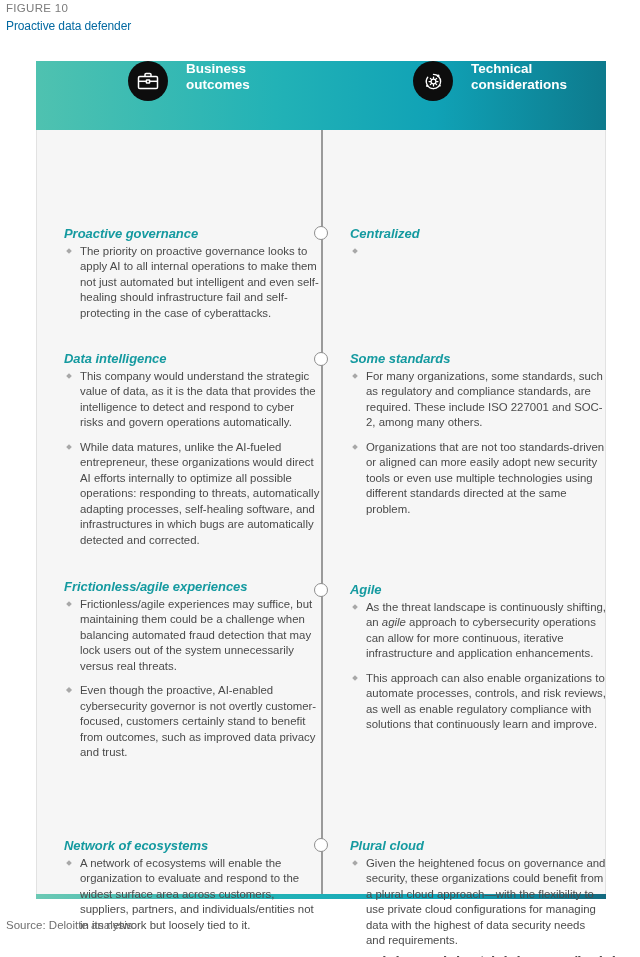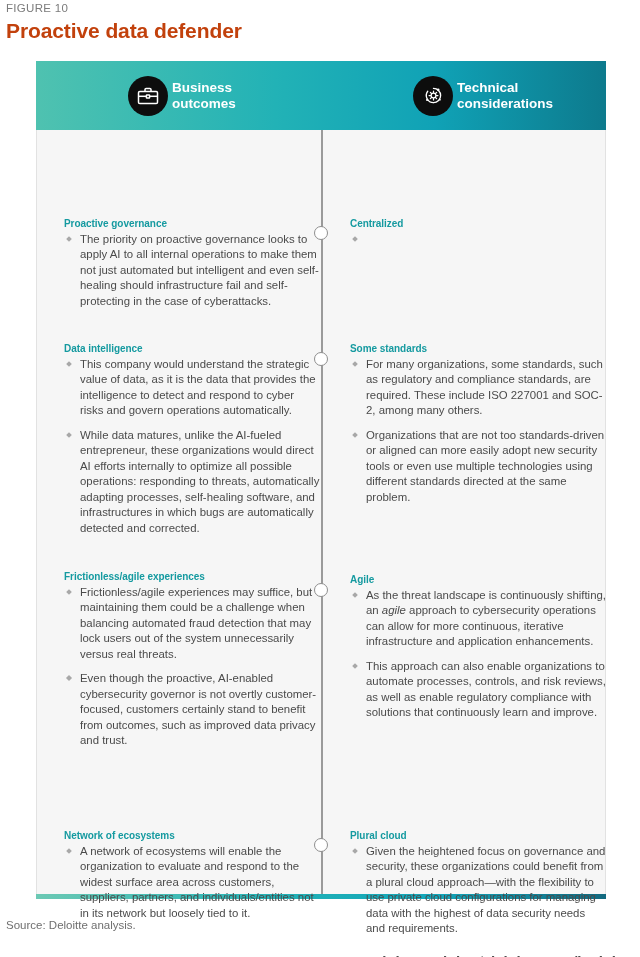--- a/index.html
+++ b/index.html
@@ -22,23 +22,23 @@
     left: 6px;
     top: 2px;
     font-size: 11.5px;
     color: #7b7b7b;
     letter-spacing: 0.3px;
   }
   .fig-title {
     position: absolute;
     left: 6px;
     top: 19px;
-    font-size: 21px;
-    font-weight: bold;
-    color: #c2410c;
+    font-size: 12px;
+    font-weight: normal;
+    color: #0369a1;
     letter-spacing: -0.1px;
   }
 
   
   .card {
     position: absolute;
     left: 36px;
     top: 61px;
     width: 570px;
     height: 838px;
@@ -47,22 +47,21 @@
     position: relative;
     height: 69px;
     width: 100%;
     background: linear-gradient(90deg, #4fc2b0 0%, #22b2b6 42%, #10a2b6 70%, #0d7a8d 100%);
   }
   .hdr-group {
     position: absolute;
     top: 0;
     height: 69px;
     display: flex;
-    align-items: center;
-    gap: 4px;
+    gap: 18px;
   }
   .hdr-group.left  { left: 92px; }
   .hdr-group.right { left: 377px; }
 
   .hdr-icon {
     width: 40px;
     height: 40px;
     border-radius: 50%;
     background: #0d0d0d;
     display: flex;
@@ -120,23 +119,24 @@
     top: 0;
     width: 256px;
   }
   .col.left  { left: 27px; }
   .col.right { left: 313px; }
 
   .block { position: absolute; width: 256px; }
 
   .block-title {
     color: #159aa0;
-    font-size: 10px;
+    font-size: 13px;
     font-weight: bold;
-    margin: 0 0 3px 0;
+    font-style: italic;
+    margin: 8px 0 3px 0;
     letter-spacing: -0.05px;
   }
 
   .bullet {
     position: relative;
     padding-left: 16px;
     font-size: 11.4px;
     line-height: 1.355;
     color: #4a4a4a;
     margin-bottom: 9px;

